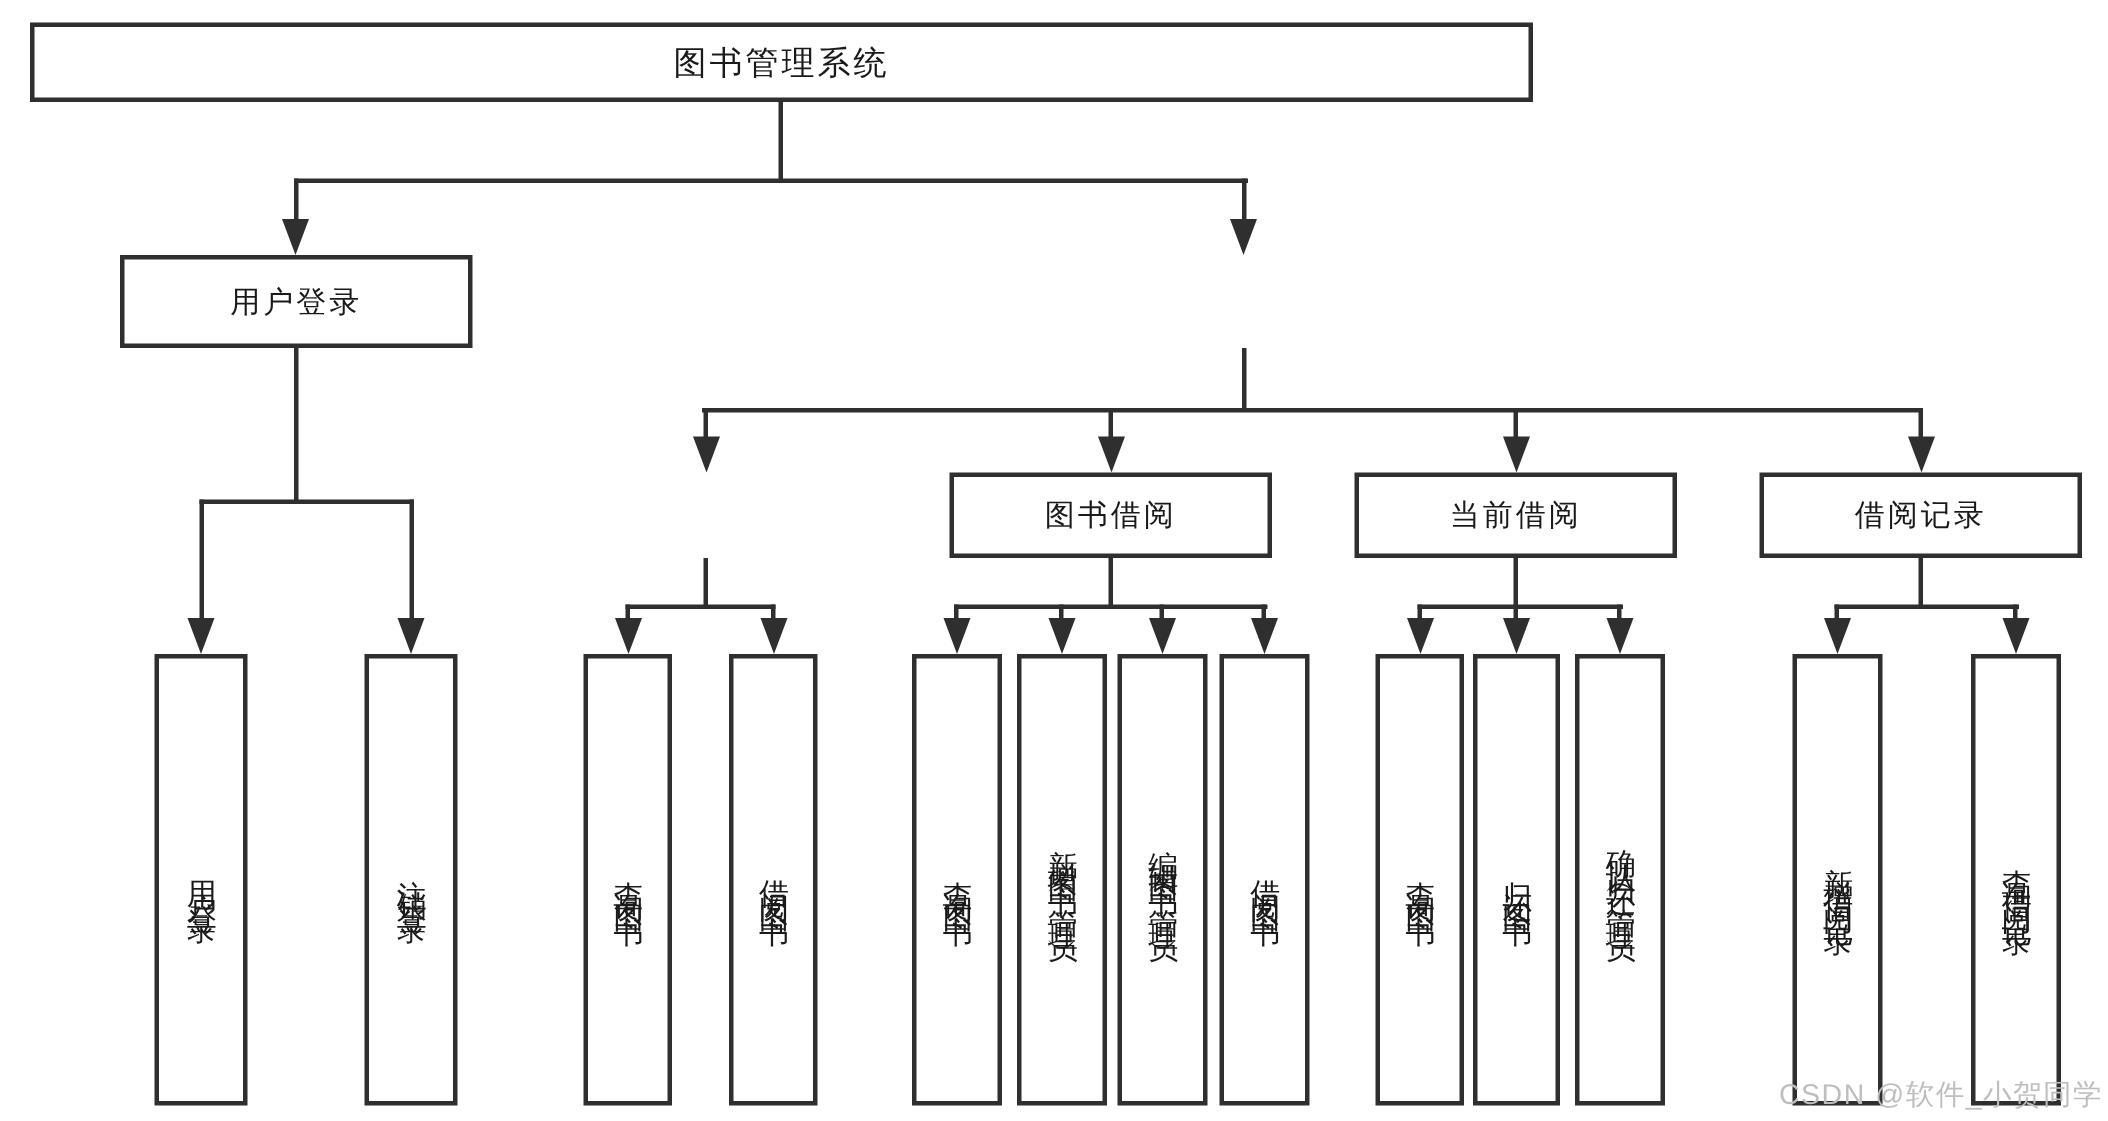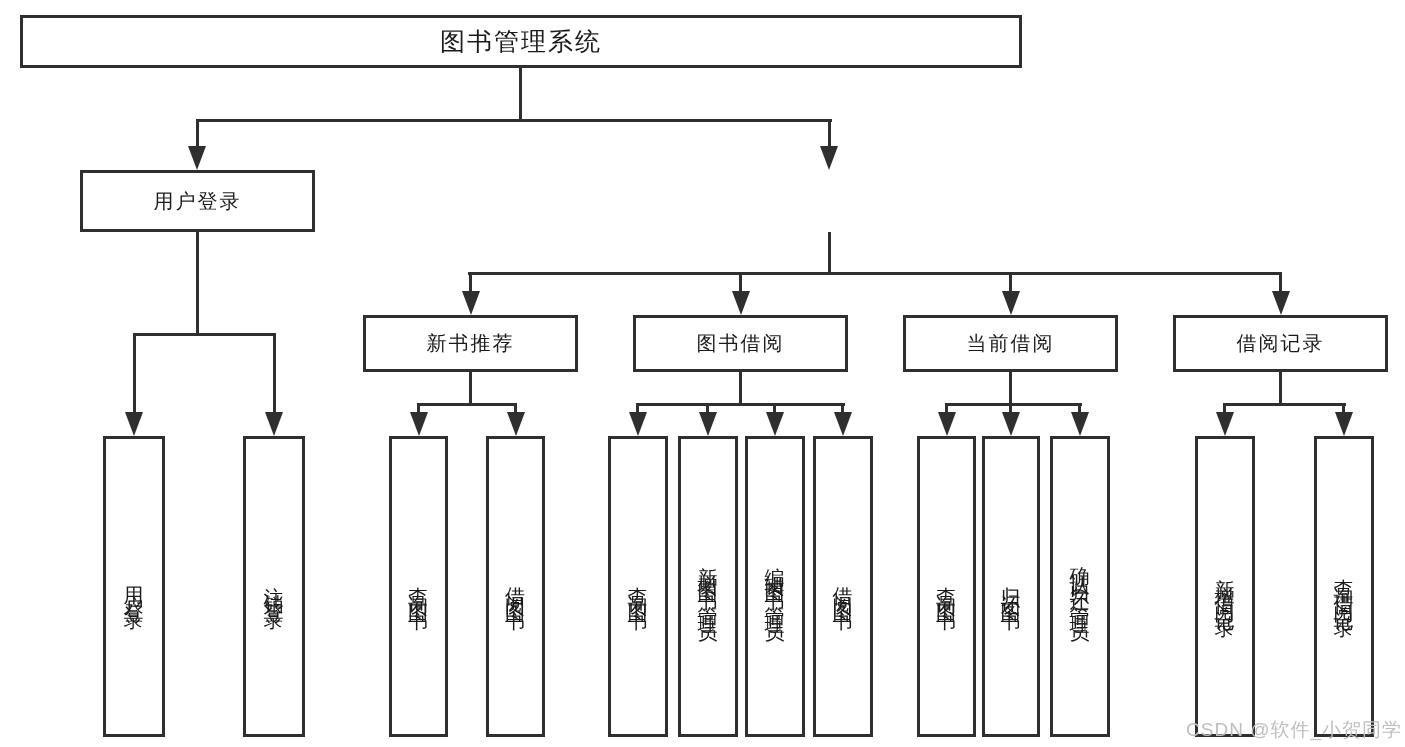--- a/index.html
+++ b/index.html
@@ -5,21 +5,21 @@
   html,body{margin:0;padding:0;background:#ffffff;}
   .canvas{
     position:relative;width:1405px;height:747px;background:#ffffff;
     font-family:"Liberation Sans",sans-serif;color:#1a1a1a;overflow:hidden;
   }
   .node{
     position:absolute;box-sizing:border-box;border:3px solid #2f2f2f;background:#ffffff;
     display:flex;align-items:center;justify-content:center;
   }
   .hlabel{font-size:20px;letter-spacing:2px;color:#1a1a1a;white-space:nowrap;}
-  .root .hlabel{font-size:25px;}
+  .root .hlabel{font-size:22px;}
   .vlabel{
     writing-mode:vertical-rl;text-orientation:mixed;
     font-size:20px;letter-spacing:8px;line-height:1.1;color:#1a1a1a;white-space:nowrap;
   }
   .vl{position:absolute;width:3px;background:#2f2f2f;}
   .hl{position:absolute;height:3px;background:#2f2f2f;}
   .arrow{
     position:absolute;width:0;height:0;
     border-left:9px solid transparent;border-right:9px solid transparent;
     border-top:24px solid #2f2f2f;
@@ -60,23 +60,20 @@
   <div class="hl" style="left:468px;top:272px;width:814px"></div>
   <div class="vl" style="left:469px;top:272px;height:25px"></div>
   <div class="vl" style="left:739px;top:272px;height:25px"></div>
   <div class="vl" style="left:1009px;top:272px;height:25px"></div>
   <div class="vl" style="left:1279px;top:272px;height:25px"></div>
   <div class="arrow" style="left:462px;top:291px"></div>
   <div class="arrow" style="left:732px;top:291px"></div>
   <div class="arrow" style="left:1002px;top:291px"></div>
   <div class="arrow" style="left:1272px;top:291px"></div>
 
-  <div class="node" style="left:363px;top:315px;width:215px;height:57px">
-    <span class="hlabel">新书推荐</span>
-  </div>
   <div class="node" style="left:903px;top:315px;width:215px;height:57px">
     <span class="hlabel">当前借阅</span>
   </div>
   <div class="node" style="left:633px;top:315px;width:215px;height:57px">
     <span class="hlabel">图书借阅</span>
   </div>
   <div class="node" style="left:1173px;top:315px;width:215px;height:57px">
     <span class="hlabel">借阅记录</span>
   </div>
 

